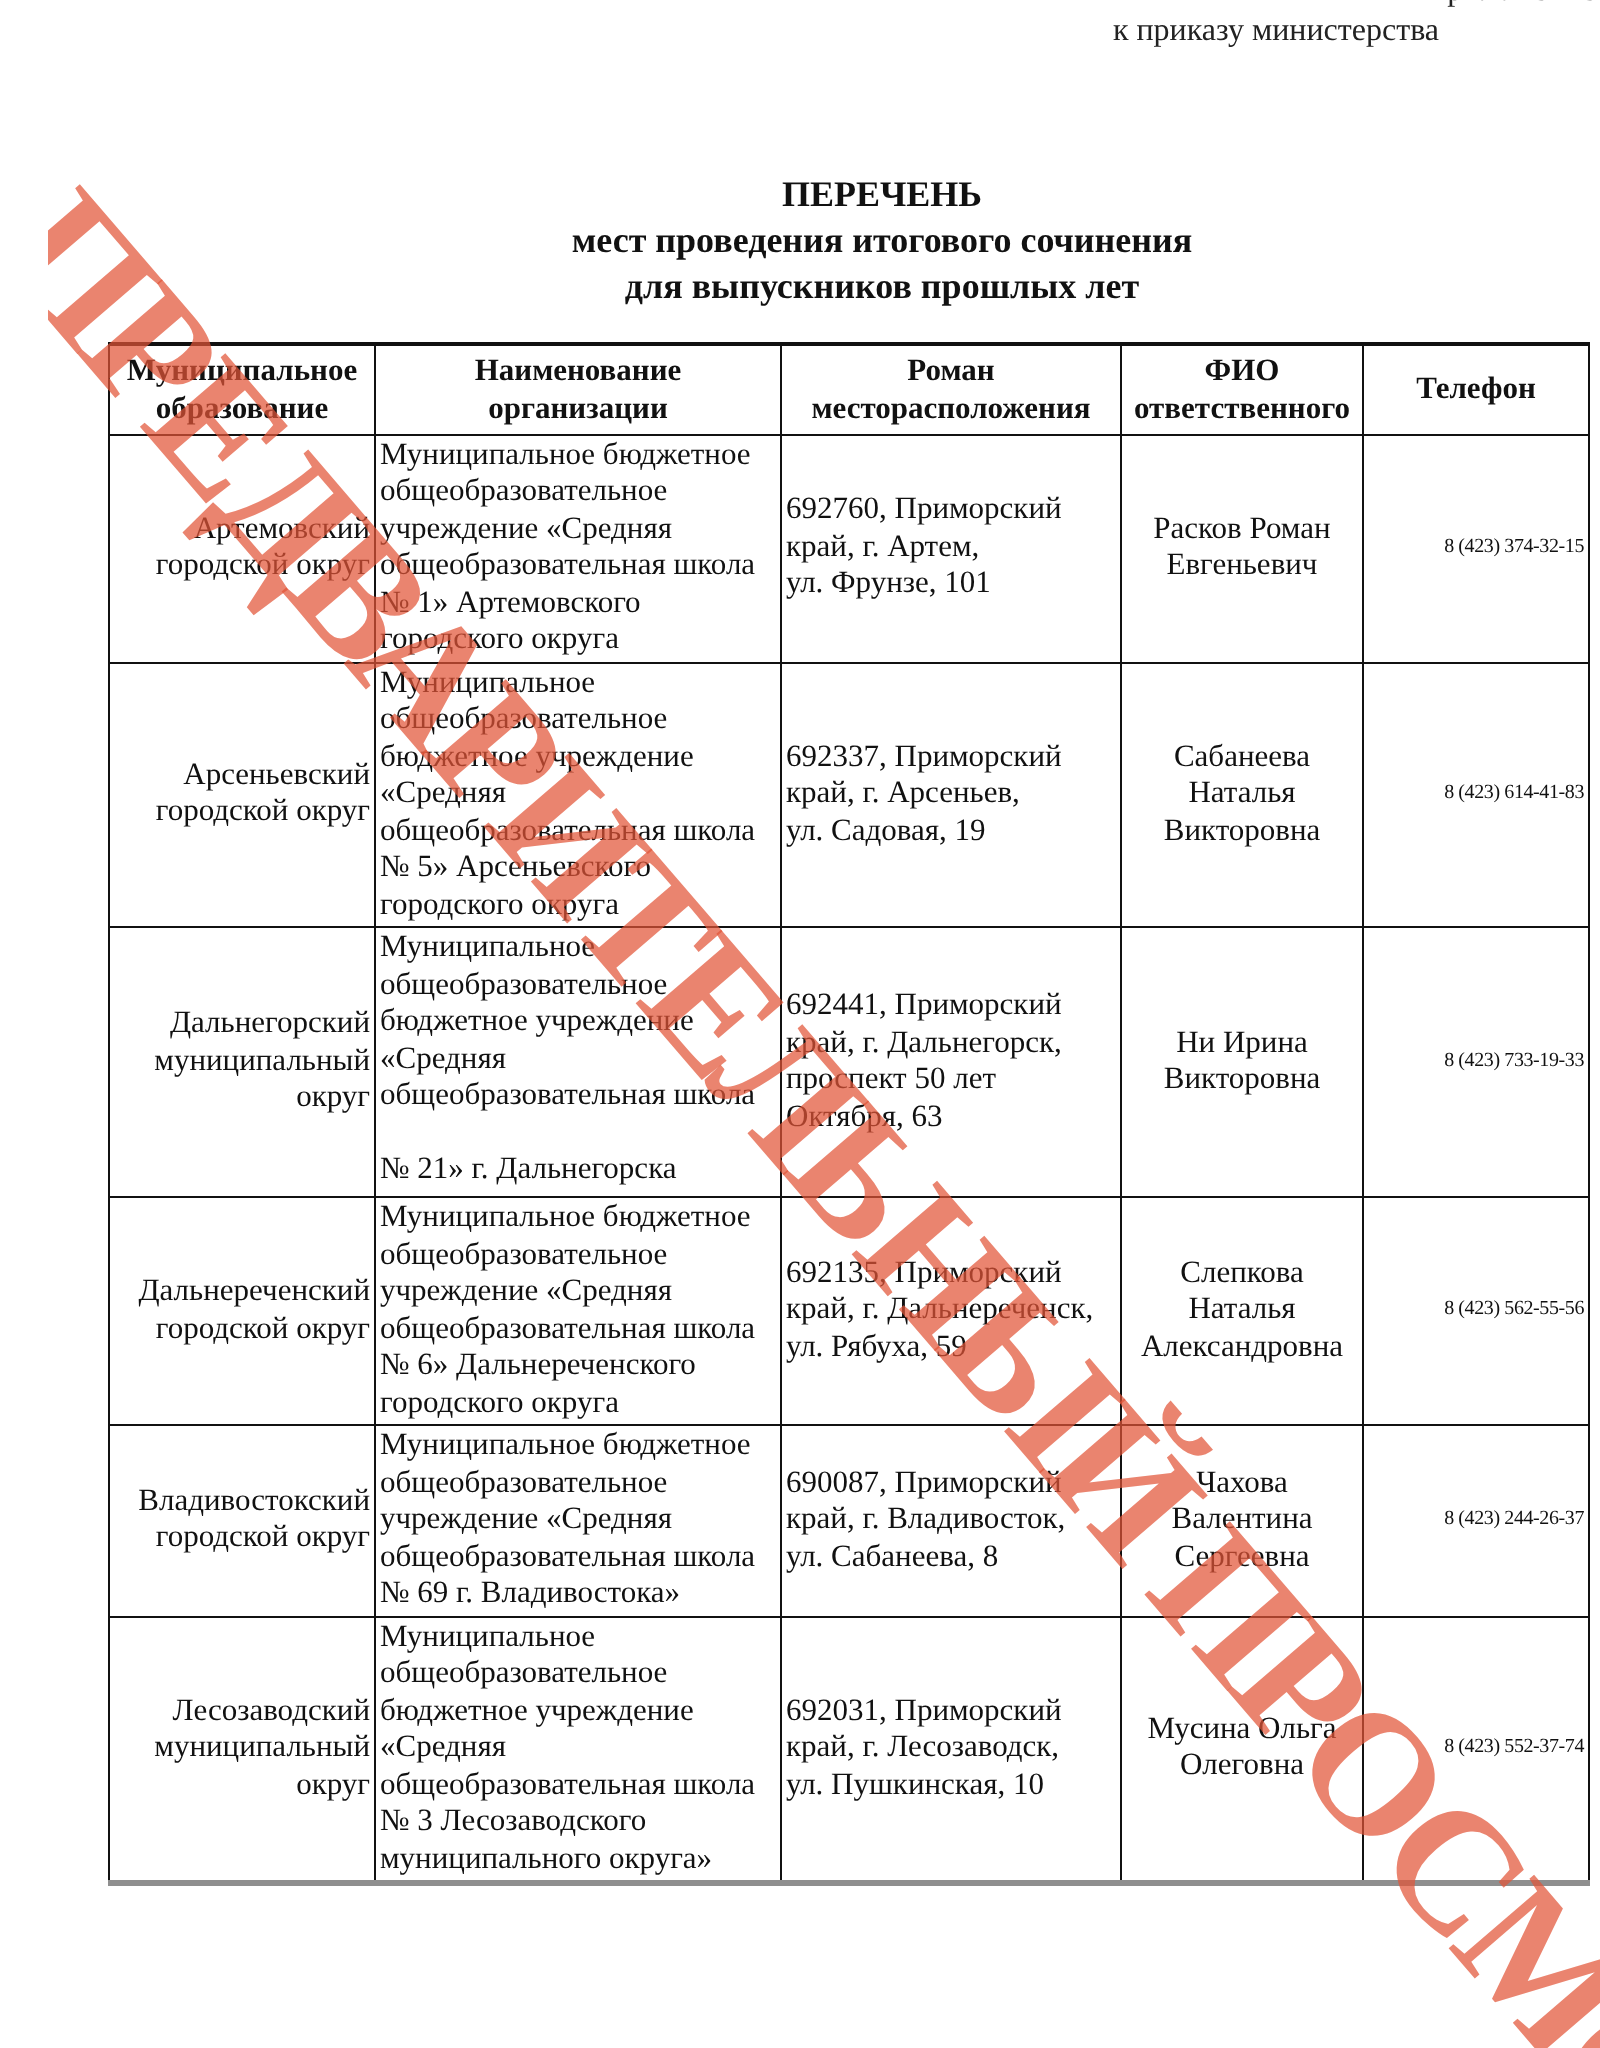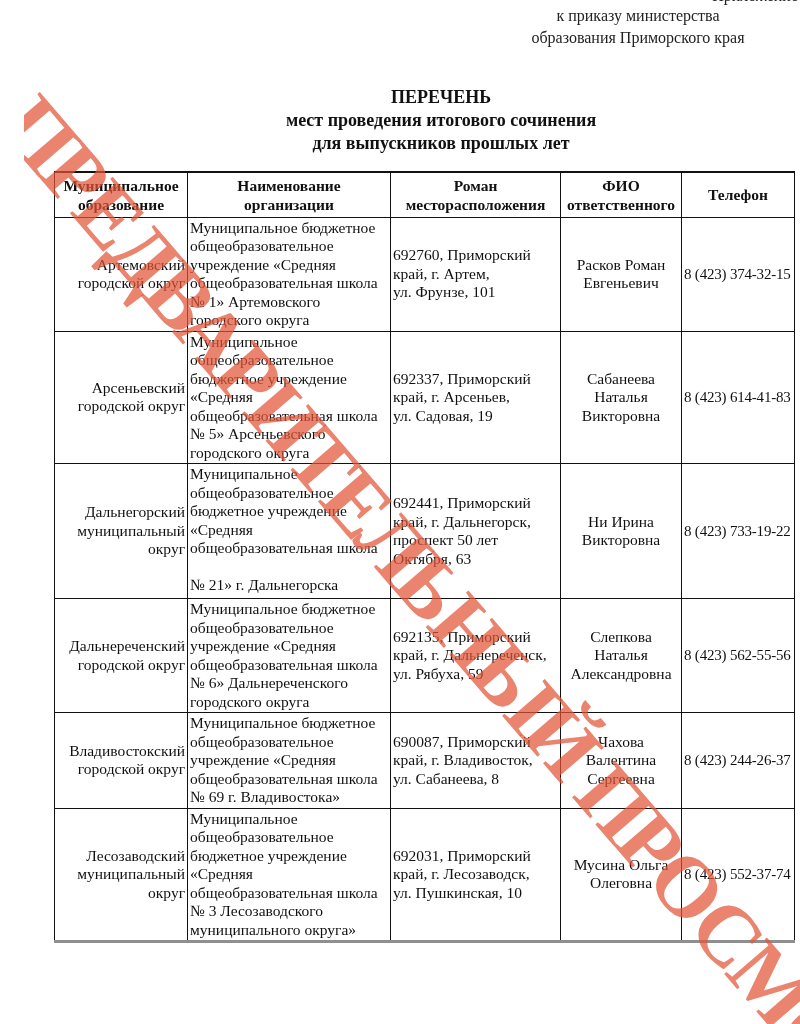--- a/index.html
+++ b/index.html
@@ -96,23 +96,23 @@
   td.c-address {
     text-align: left;
     vertical-align: middle;
     padding-left: 5px;
   }
   td.c-resp {
     text-align: center;
     vertical-align: middle;
   }
   td.c-phone {
-    text-align: left;
-    vertical-align: middle;
-    font-size: 15px;
+    text-align: right;
+    vertical-align: middle;
+    font-size: 10px;
     letter-spacing: -0.2px;
     white-space: nowrap;
     padding: 0;
   }
 
   
   .watermark {
     position: absolute;
     left: 32px;
     top: 76px;
@@ -130,21 +130,20 @@
 </style>
 </head>
 <body>
 
 <div class="page">
 
   <div class="appendix-line">Приложение 2</div>
 
   <div class="corner-lines">
     <div>к приказу министерства</div>
-    <div>образования Приморского края</div>
   </div>
 
   <div class="title-block">
     <div>ПЕРЕЧЕНЬ</div>
     <div>мест проведения итогового сочинения</div>
     <div>для выпускников прошлых лет</div>
   </div>
 
   <table class="locations">
     <colgroup>
@@ -210,21 +209,21 @@
 «Средняя
 общеобразовательная школа
 
 № 21» г. Дальнегорска</td>
       <td class="c-address">692441, Приморский
 край, г. Дальнегорск,
 проспект 50 лет
 Октября, 63</td>
       <td class="c-resp">Ни Ирина
 Викторовна</td>
-      <td class="c-phone">8 (423) 733-19-22</td>
+      <td class="c-phone">8 (423) 733-19-33</td>
     </tr>
     <tr style="height:113px">
       <td class="c-municipality">Дальнереченский
 городской округ</td>
       <td class="c-org">Муниципальное бюджетное
 общеобразовательное
 учреждение «Средняя
 общеобразовательная школа
 № 6» Дальнереченского
 городского округа</td>

